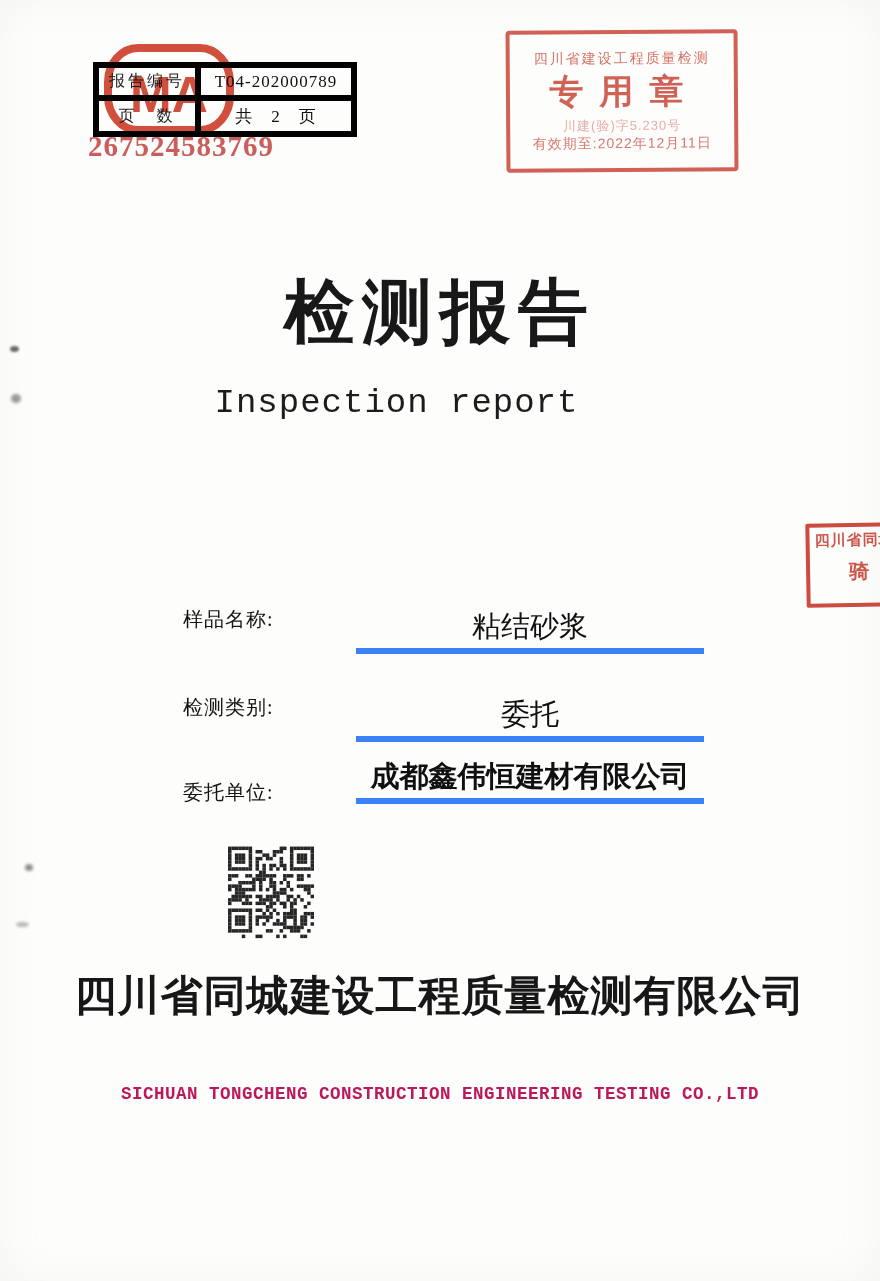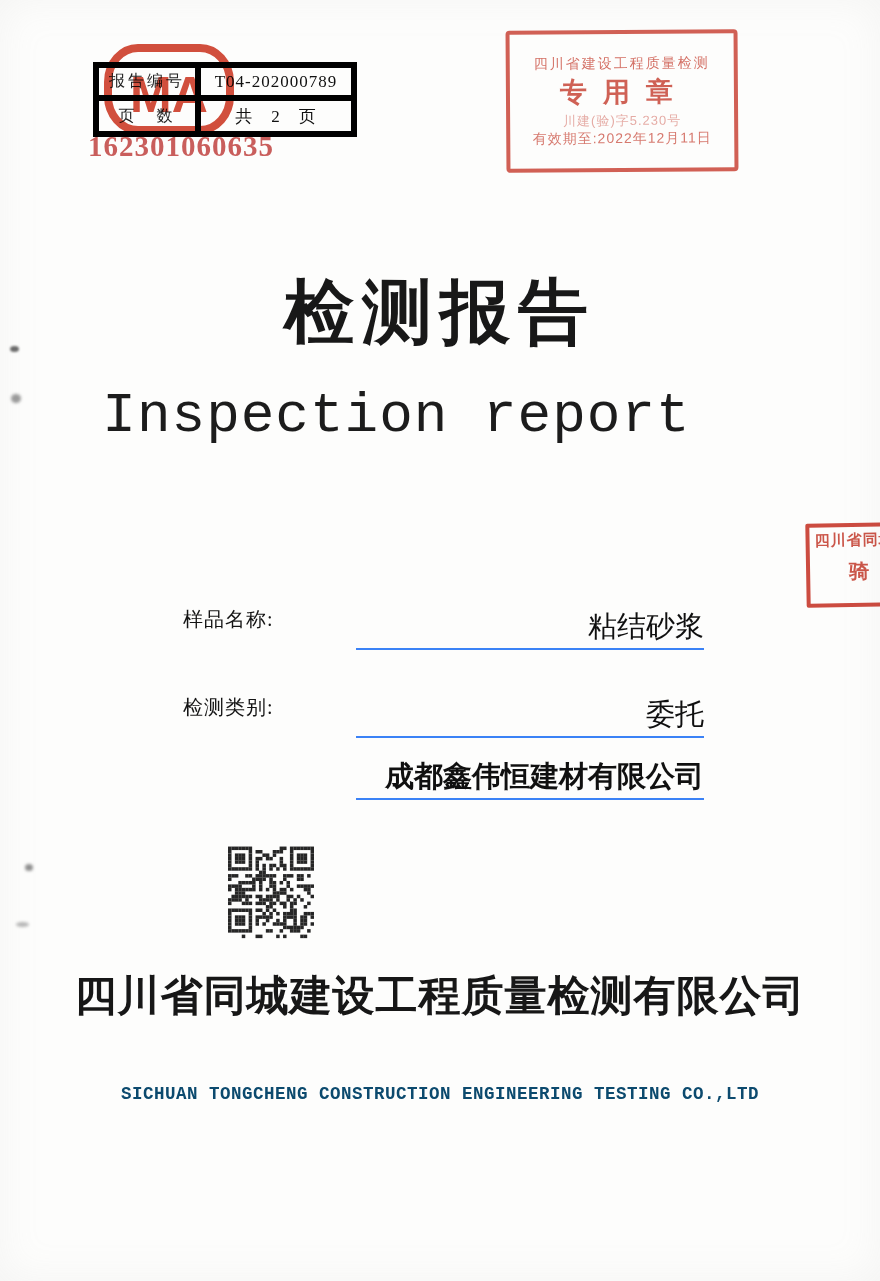--- a/index.html
+++ b/index.html
@@ -35,69 +35,69 @@
   }
   
   .unit-seal{
     position:absolute;left:506px;top:30px;width:224px;height:134px;
     border:4px solid rgba(198,52,38,.78);border-radius:4px;
     display:flex;flex-direction:column;align-items:center;justify-content:center;
     color:#c63b2c;mix-blend-mode:multiply;transform:rotate(-.4deg);
     font-family:"Liberation Sans", sans-serif;
   }
   .unit-seal .l1{font-size:14px;letter-spacing:2px;opacity:.72;white-space:nowrap;}
-  .unit-seal .l2{font-size:27px;font-weight:800;letter-spacing:16px;margin:1px 9px 2px 14px;opacity:.8;}
+  .unit-seal .l2{font-size:34px;font-weight:800;letter-spacing:16px;margin:1px 9px 2px 14px;opacity:.8;}
   .unit-seal .l3{font-size:13px;letter-spacing:1px;opacity:.42;}
   .unit-seal .l4{font-size:14px;letter-spacing:1px;opacity:.68;white-space:nowrap;}
   
   .title-cn{
     position:absolute;left:0;top:266px;width:880px;text-align:center;
     font-size:70px;font-weight:800;letter-spacing:8px;color:#181818;
     font-family:"Liberation Sans", sans-serif;
   }
   .title-en{
     position:absolute;left:0;top:384px;width:793px;text-align:center;
-    font-size:56px;letter-spacing:1px;color:#1c1c1c;
+    font-size:34px;letter-spacing:1px;color:#1c1c1c;
     font-family:"Liberation Mono", monospace;
   }
   
   .paging-seal{
     position:absolute;left:806px;top:523px;width:92px;height:84px;
     border:4px solid rgba(197,45,32,.85);border-radius:2px;
     color:#c53a2b;font-weight:700;mix-blend-mode:multiply;
     font-family:"Liberation Sans", sans-serif;
     padding:4px 0 0 5px;box-sizing:border-box;transform:rotate(-1deg);
   }
   .paging-seal .p1{font-size:15px;letter-spacing:1px;white-space:nowrap;opacity:.85;}
   .paging-seal .p2{font-size:20px;margin:8px 0 0 34px;opacity:.85;}
   
   .field-label{
     position:absolute;left:183px;font-size:20px;letter-spacing:1px;color:#141414;
     font-family:"Liberation Serif", serif;white-space:nowrap;
   }
   .field-value{
-    position:absolute;left:356px;width:348px;text-align:right;
-    border-bottom:2px solid #3b82f6;color:#101010;
+    position:absolute;left:356px;width:348px;text-align:center;
+    border-bottom:6px solid #3b82f6;color:#101010;
     font-family:"Liberation Serif", serif;white-space:nowrap;
   }
   .fv1{top:600px;height:48px;font-size:29px;line-height:52px;}
   .fv2{top:688px;height:48px;font-size:29px;line-height:52px;}
   .fv3{top:748px;height:50px;font-size:29px;line-height:56px;font-weight:700;}
   .fl1{top:606px;} .fl2{top:694px;text-align:right;} .fl3{top:779px;}
   
   .qr{position:absolute;left:228px;top:846px;width:86px;height:94px;opacity:.92;}
   
   .company-cn{
     position:absolute;left:0;top:968px;width:880px;text-align:center;
     font-size:42px;font-weight:600;letter-spacing:1px;color:#171717;
     font-family:"Liberation Serif", serif;
   }
   .company-en{
     position:absolute;left:0;top:1084px;width:880px;text-align:center;
-    font-size:17.5px;font-weight:700;letter-spacing:.5px;color:#0c4a6e;
+    font-size:17.5px;font-weight:700;letter-spacing:.5px;color:#be185d;
     font-family:"Liberation Mono", monospace;
   }
   
   .speck{position:absolute;border-radius:50%;pointer-events:none;}
   .s1{left:10px;top:346px;width:9px;height:6px;background:#6a6a6a;filter:blur(1px);}
   .s2{left:11px;top:394px;width:10px;height:9px;background:#9a9a9a;filter:blur(1.5px);}
   .s3{left:25px;top:864px;width:8px;height:7px;background:#8f8f8f;filter:blur(1.5px);}
   .s4{left:16px;top:922px;width:13px;height:5px;background:#b5b5b5;filter:blur(1.5px);}
 </style>
 </head>
@@ -116,21 +116,21 @@
       <td class="hdr-value">共　2　页</td>
     </tr>
   </tbody>
     </table>
 
   <svg class="cma-stamp" viewBox="0 0 134 96">
     <rect x="6" y="8" width="122" height="82" rx="30" ry="34" fill="none" stroke="#d0402c" stroke-width="8"></rect>
     <text x="67" y="72" text-anchor="middle" font-family="Liberation Sans, sans-serif" font-size="50" font-weight="800" fill="#d0402c">MA</text>
   </svg>
 
-  <div class="serial">162301060635</div>
+  <div class="serial">267524583769</div>
 
   <div class="unit-seal">
     <div class="l1">四川省建设工程质量检测</div>
     <div class="l2">专用章</div>
     <div class="l3">川建(验)字5.230号</div>
     <div class="l4">有效期至:2022年12月11日</div>
   </div>
 
   <div class="title-cn">检测报告</div>
   <div class="title-en">Inspection report</div>
@@ -139,20 +139,21 @@
     <div class="p1">四川省同城</div>
     <div class="p2">骑</div>
   </div>
 
   <div class="field-label fl1">样品名称:</div>
   <div class="field-value fv1">粘结砂浆</div>
 
   <div class="field-label fl2">检测类别:</div>
   <div class="field-value fv2">委托</div>
 
+  <div class="field-label fl3">委托单位:</div>
   <div class="field-value fv3">成都鑫伟恒建材有限公司</div>
 
   <svg class="qr" id="qr-svg" viewBox="0 0 25 27">
       <rect x="0" y="0" width="1.02" height="1.02" fill="#141414"></rect>
       <rect x="1" y="0" width="1.02" height="1.02" fill="#141414"></rect>
       <rect x="2" y="0" width="1.02" height="1.02" fill="#141414"></rect>
       <rect x="3" y="0" width="1.02" height="1.02" fill="#141414"></rect>
       <rect x="4" y="0" width="1.02" height="1.02" fill="#141414"></rect>
       <rect x="5" y="0" width="1.02" height="1.02" fill="#141414"></rect>
       <rect x="6" y="0" width="1.02" height="1.02" fill="#141414"></rect>

